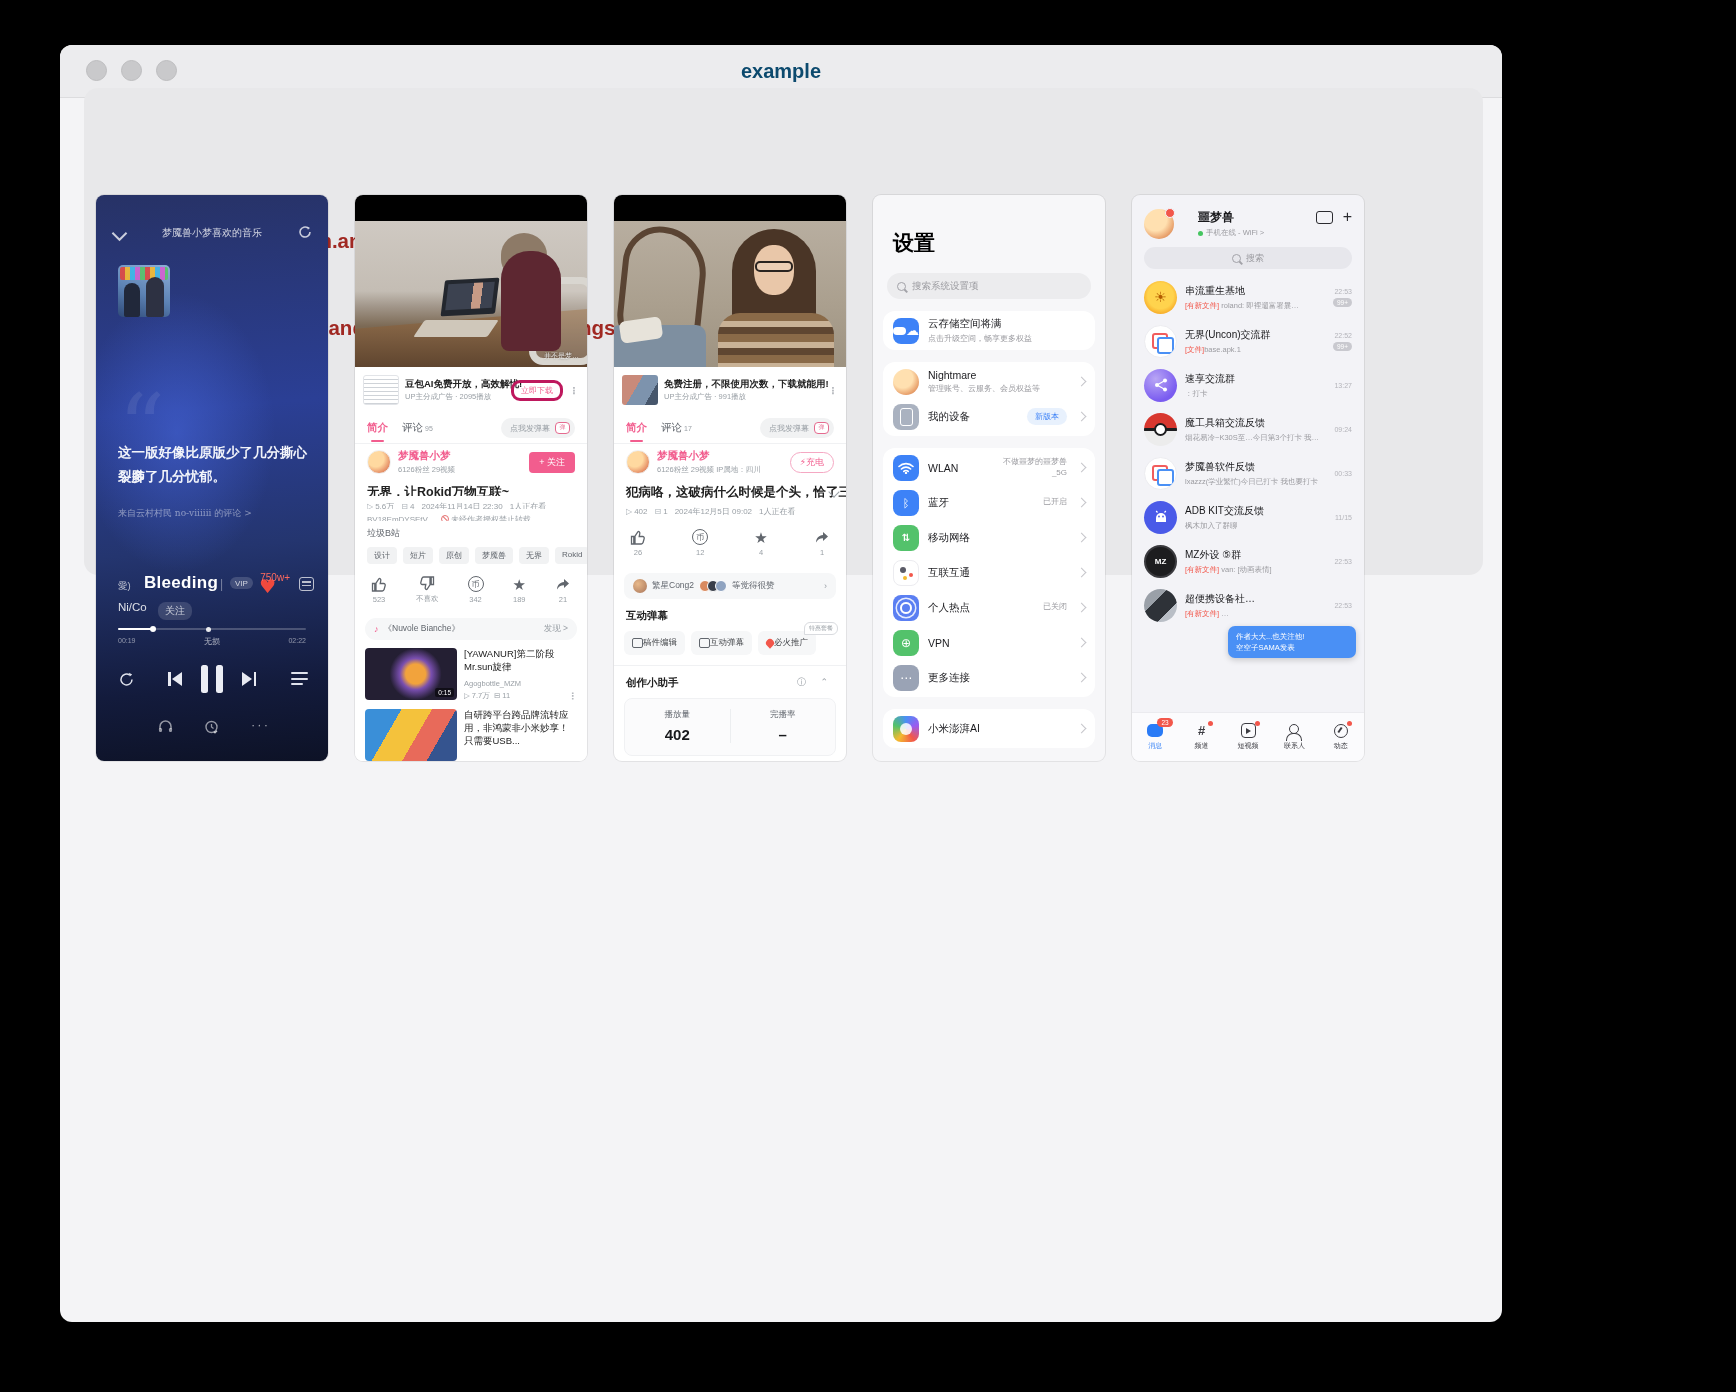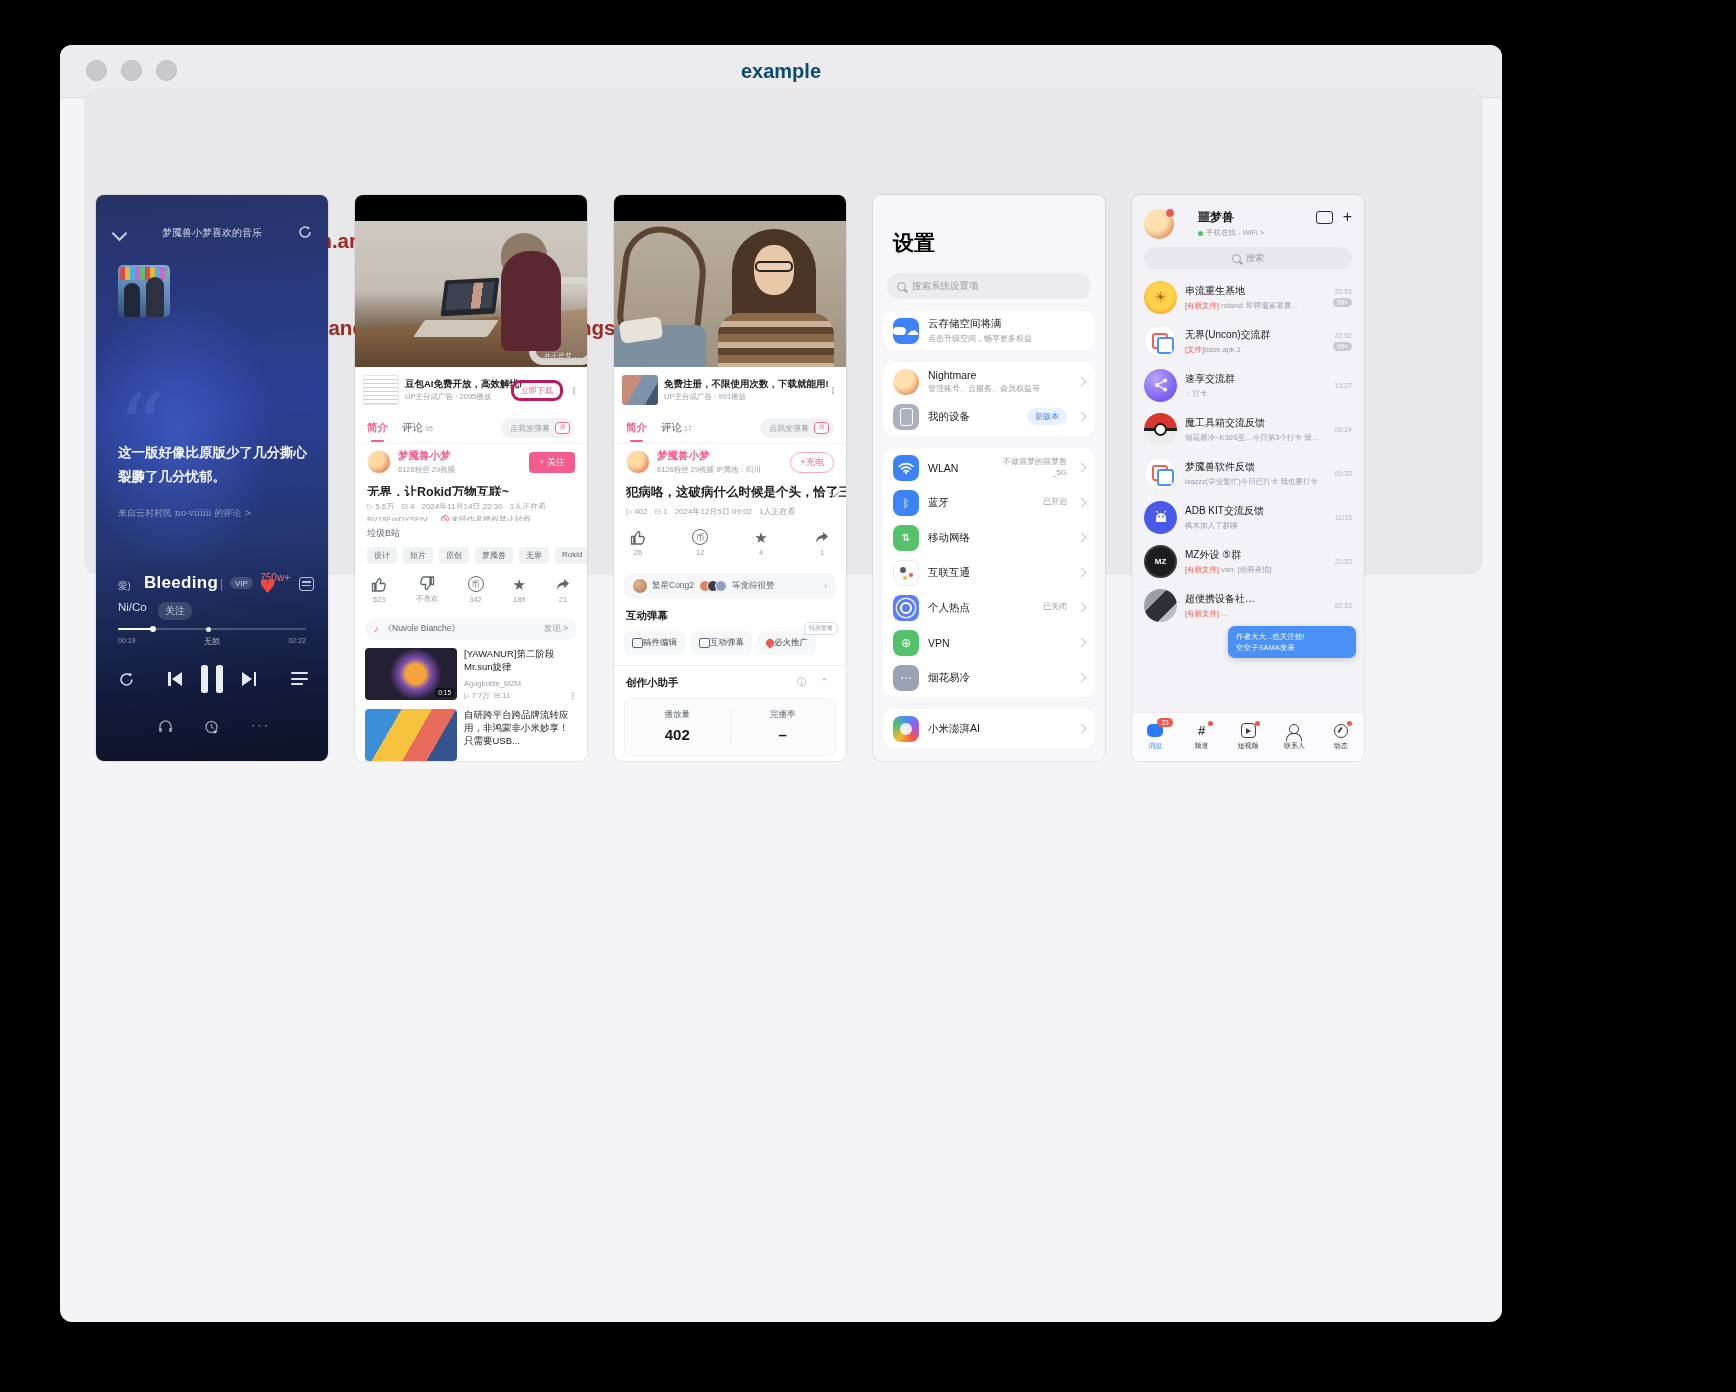--- a/index.html
+++ b/index.html
@@ -706,21 +706,21 @@
         <div class="s-row">
           <span class="s-ico i-vpn">⊕</span>
           <span class="s-main">
               <div class="s-label">VPN</div>
             </span>
           <span class="s-chev"></span>
         </div>
         <div class="s-row">
           <span class="s-ico i-more">⋯</span>
           <span class="s-main">
-              <div class="s-label">烟花易冷</div>
+              <div class="s-label">更多连接</div>
             </span>
           <span class="s-chev"></span>
         </div>
       </div>
       <div class="s-card">
         <div class="s-row">
           <span class="s-ico i-ai"></span>
           <span class="s-main">
               <div class="s-label">小米澎湃AI</div>
             </span>

